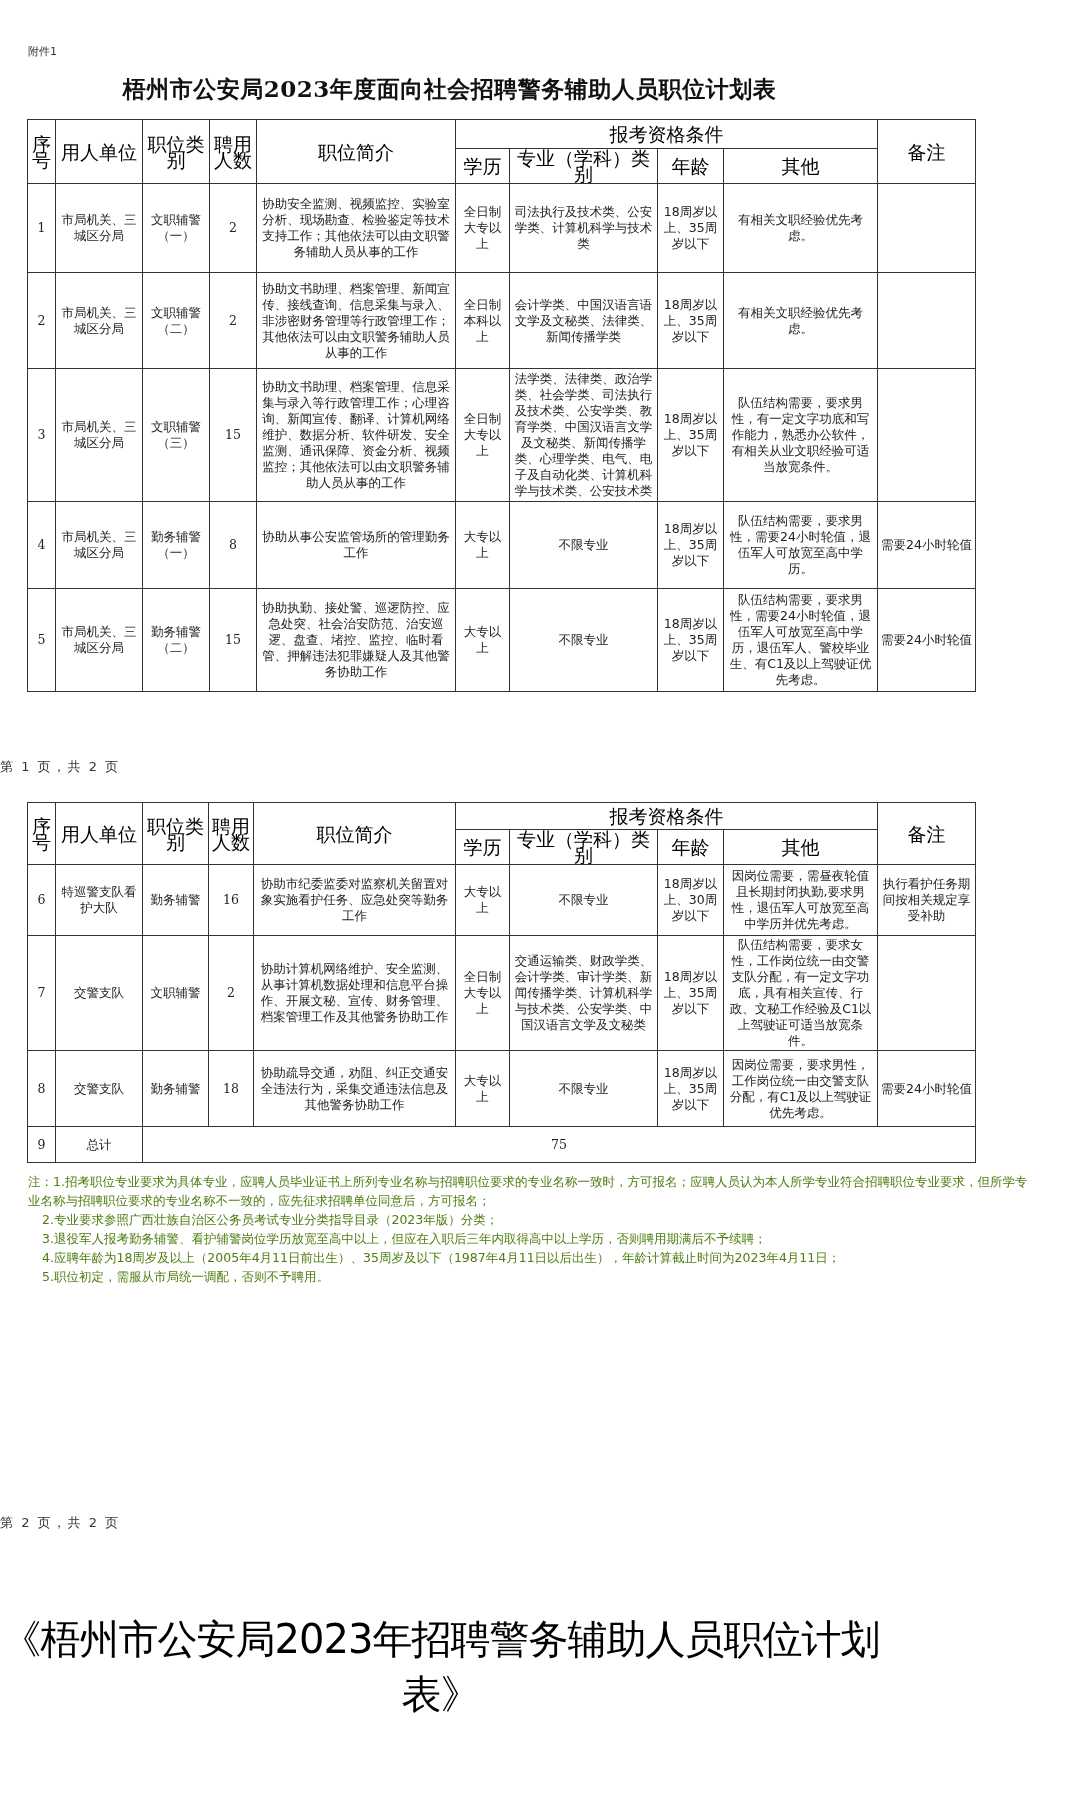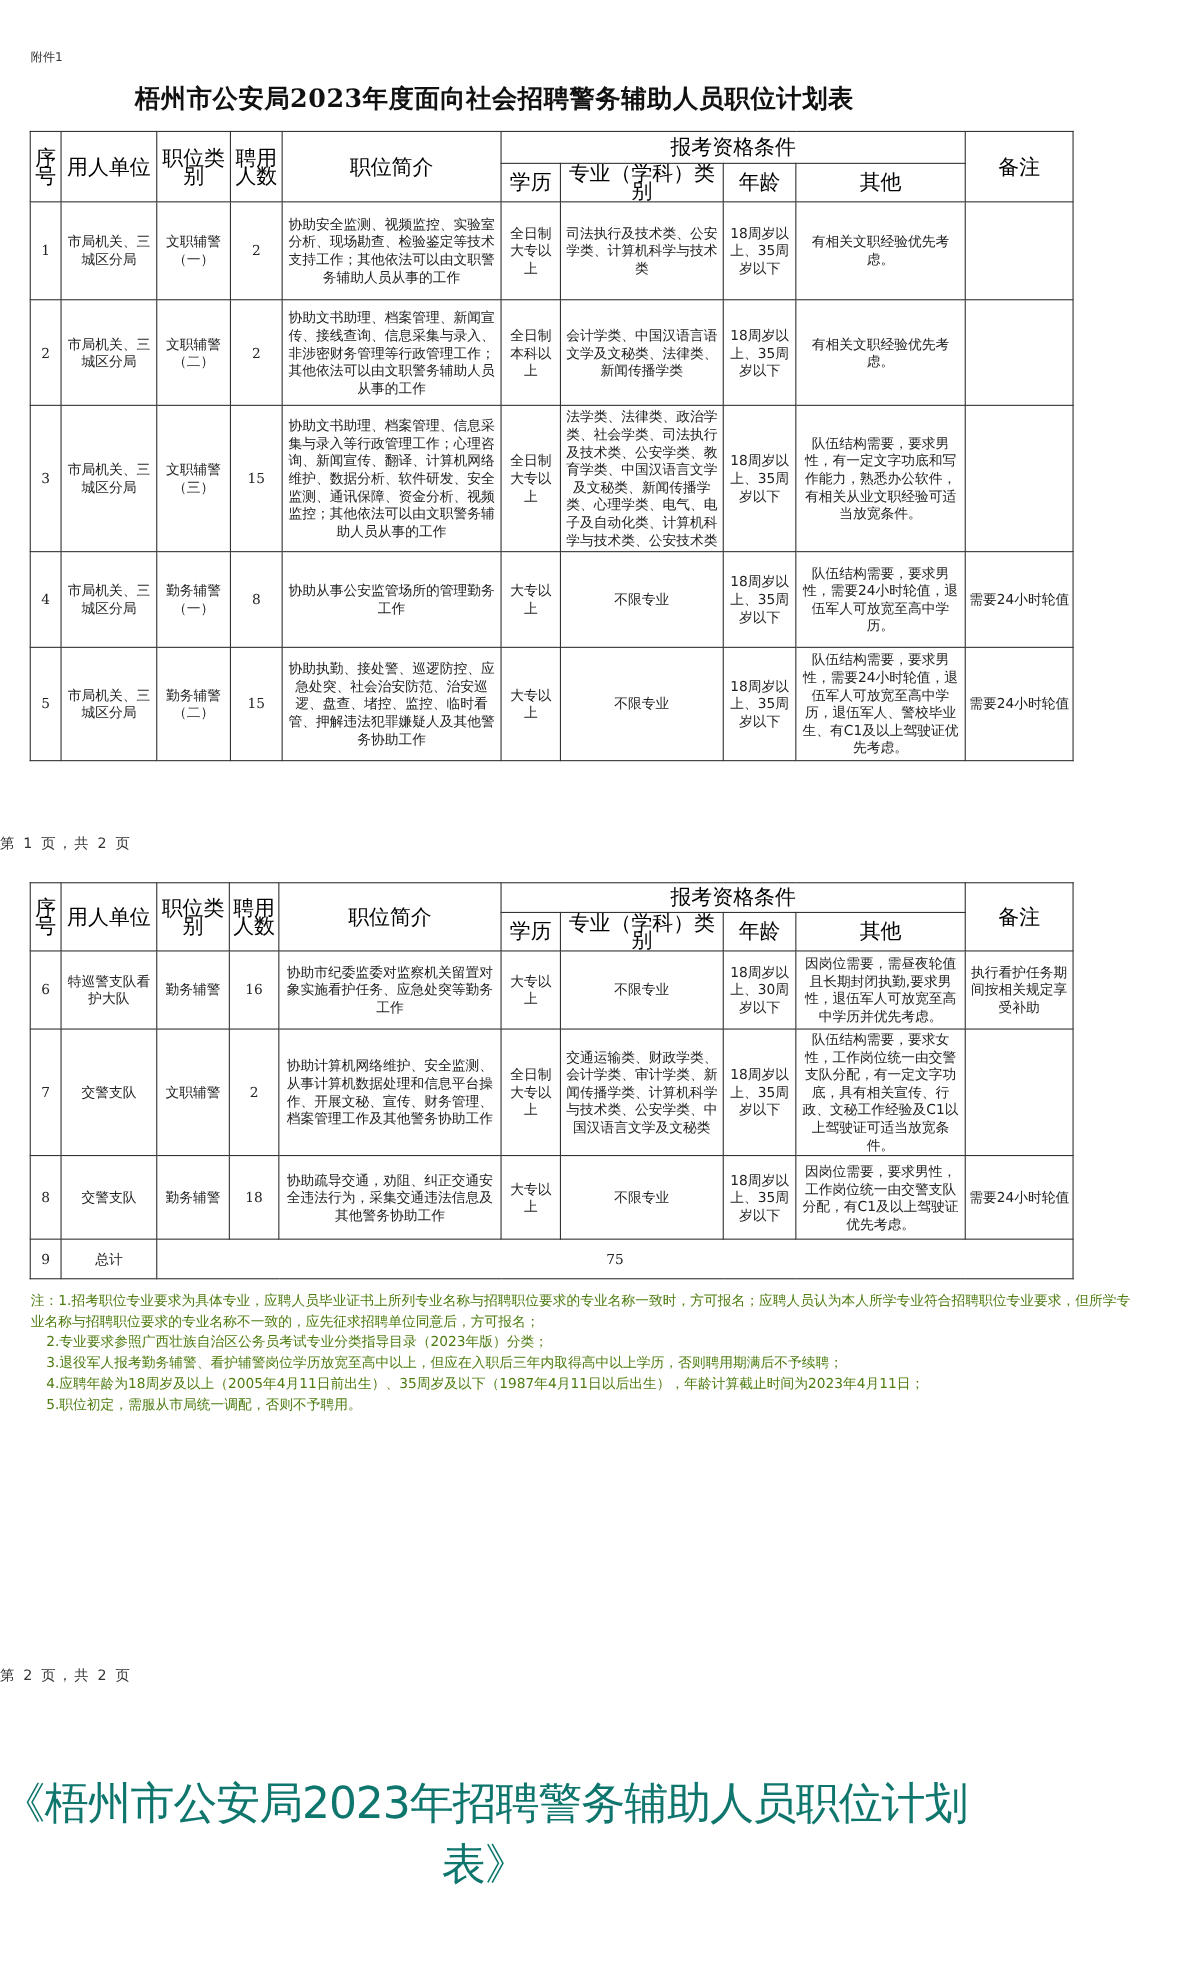--- a/index.html
+++ b/index.html
@@ -10,21 +10,21 @@
                font-family: "DejaVu Serif", "Liberation Serif", serif; font-weight: bold; font-size: 23px; color: #111; letter-spacing: 0.5px; }
   table.grid { position: absolute; left: 27px; border-collapse: collapse; table-layout: fixed; width: 948px; }
   table.grid td, table.grid th { border: 1.5px solid #333; text-align: center; vertical-align: middle;
                                  font-size: 12.5px; line-height: 16px; padding: 1px 3px; font-weight: normal; color: #222; overflow: hidden; }
   table.grid th { font-size: 19px; color: #000000; text-align: center; }
   #t1 { top: 119px; }
   #t2 { top: 802px; }
   .pageno { position: absolute; left: 0; width: 1079px; font-size: 13px; color: #333; letter-spacing: 2px; }
   .notes { position: absolute; left: 28px; top: 1172px; width: 1010px; font-size: 12.5px; line-height: 19px; color: #4d7c0f; }
   .notes .ind { padding-left: 14px; }
-  .caption { position: absolute; left: 0; width: 881px; top: 1612px; text-align: center; font-size: 40px; color: #0f766e; letter-spacing: -1px; }
+  .caption { position: absolute; left: 0; width: 881px; top: 1612px; text-align: center; font-size: 40px; color: #000000; letter-spacing: -1px; }
   .num { font-family: "DejaVu Serif", "Liberation Serif", serif; }
 </style>
 </head>
 <body>
 
 <div class="attach">附件1</div>
 <div class="doc-title">梧州市公安局2023年度面向社会招聘警务辅助人员职位计划表</div>
 
 <table class="grid" id="t1">
   <colgroup>

